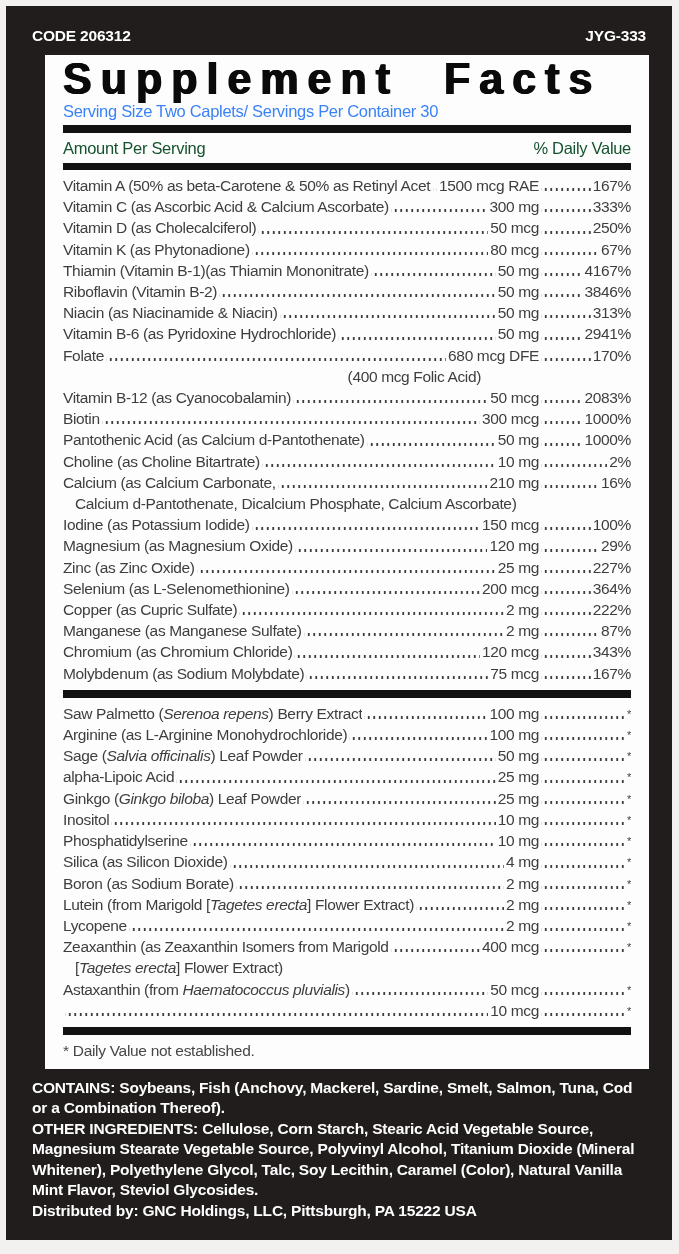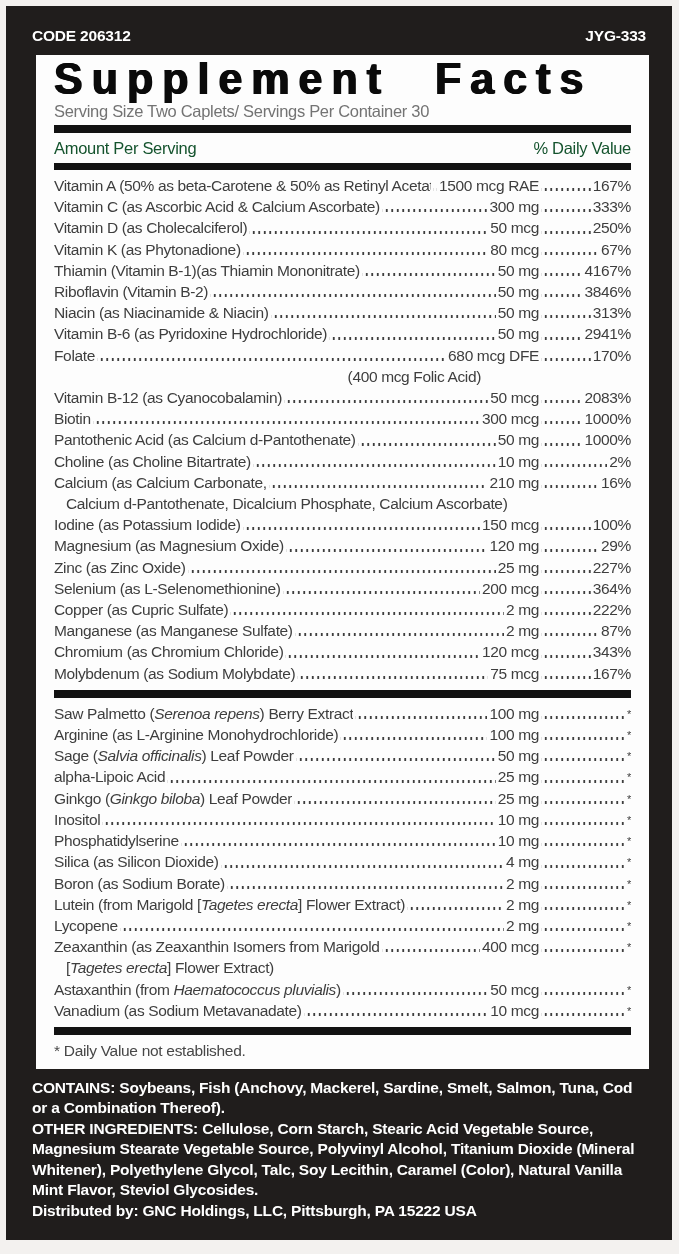--- a/index.html
+++ b/index.html
@@ -20,37 +20,37 @@
     position:absolute;left:6px;top:6px;right:7px;bottom:14px;
     background:var(--label-bg);
     color:#fff;
   }
   
   .top{padding:20px 26px 6px 26px;font-weight:bold;font-size:15.5px;letter-spacing:-0.2px;line-height:19px;}
   .code-row{display:flex;justify-content:space-between;text-align:right;}
   
   .panel{
     background:var(--panel-bg);
-    margin:4px 23px 0 30px;
+    margin:4px 23px 0 39px;
     padding:3px 18px 8px 18px;
     color:var(--row-text);
     overflow:hidden;
   }
   .sf-title{
     color:#0a0a0a;
     font-weight:bold;
     font-size:43px;
     letter-spacing:9px;
     word-spacing:24px;
     white-space:nowrap;
     line-height:42px;
     text-shadow:0.8px 0 0 #0a0a0a,-0.8px 0 0 #0a0a0a;
     transform:scaleY(1.02);
   }
-  .serving{font-size:16.5px;color:#737373;line-height:22px;letter-spacing:-0.3px;}
+  .serving{font-size:16.5px;color:#3b82f6;line-height:22px;letter-spacing:-0.3px;}
   .bar{height:8px;background:#121212;margin:3px 0;}
   .bar.thin{height:7px;}
   .colhead{
     display:flex;justify-content:space-between;
     font-weight:normal;color:#14532d;font-size:16.5px;
     line-height:24px;letter-spacing:-0.3px;
   }
   
   .rows{padding:2px 0 3px 0;}
   .row{display:flex;line-height:21.2px;font-size:15.5px;letter-spacing:-0.35px;}
@@ -415,21 +415,20 @@
         <div class="row">
           <span class="n">Astaxanthin (from <em>Haematococcus pluvialis</em>) </span>
           <span class="lead"></span>
           <span class="amt">50 mcg</span>
           <span class="tail">
             <span class="lead"></span>
             <span class="dv ast">*</span>
           </span>
         </div>
         <div class="row">
-          <span class="n">Vanadium (as Sodium Metavanadate) </span>
           <span class="lead"></span>
           <span class="amt">10 mcg</span>
           <span class="tail">
             <span class="lead"></span>
             <span class="dv ast">*</span>
           </span>
         </div>
       </div>
 
     <div class="bar"></div>

